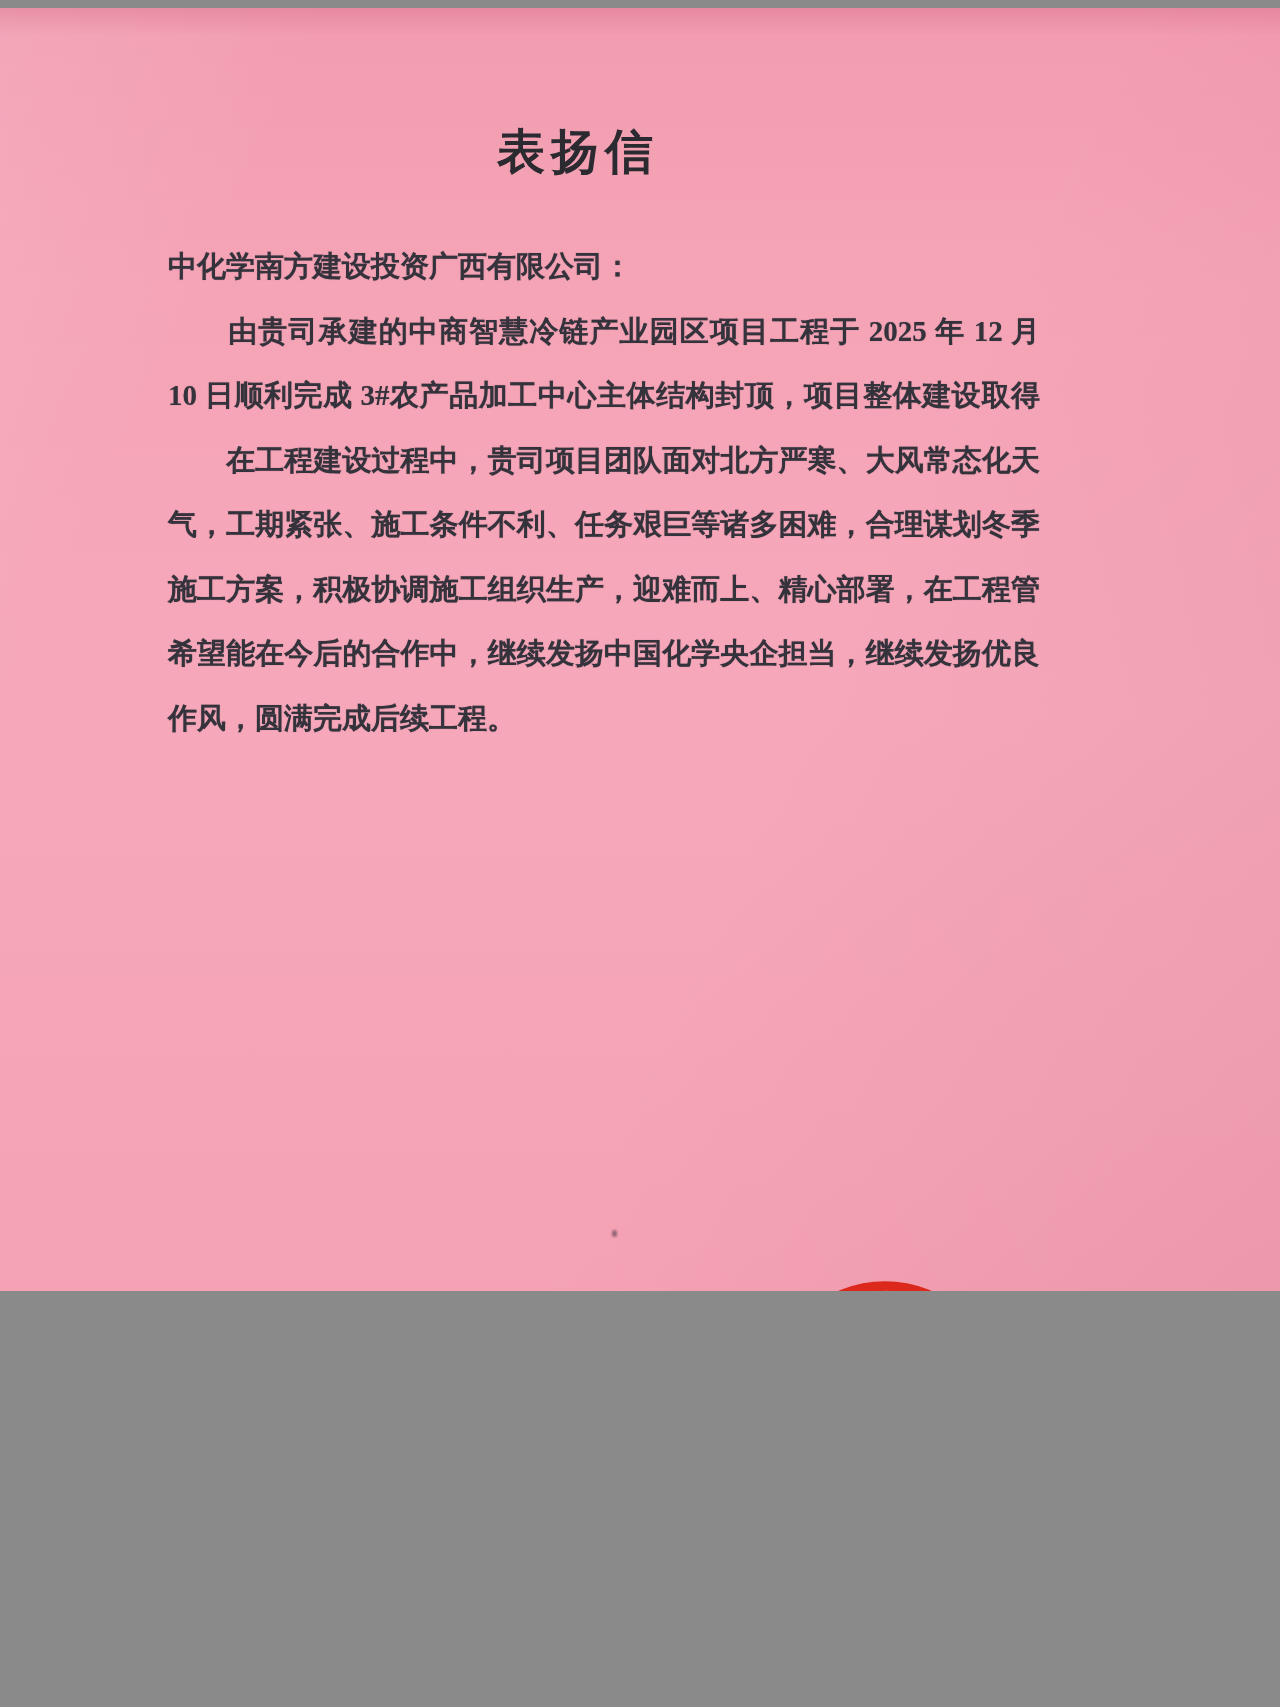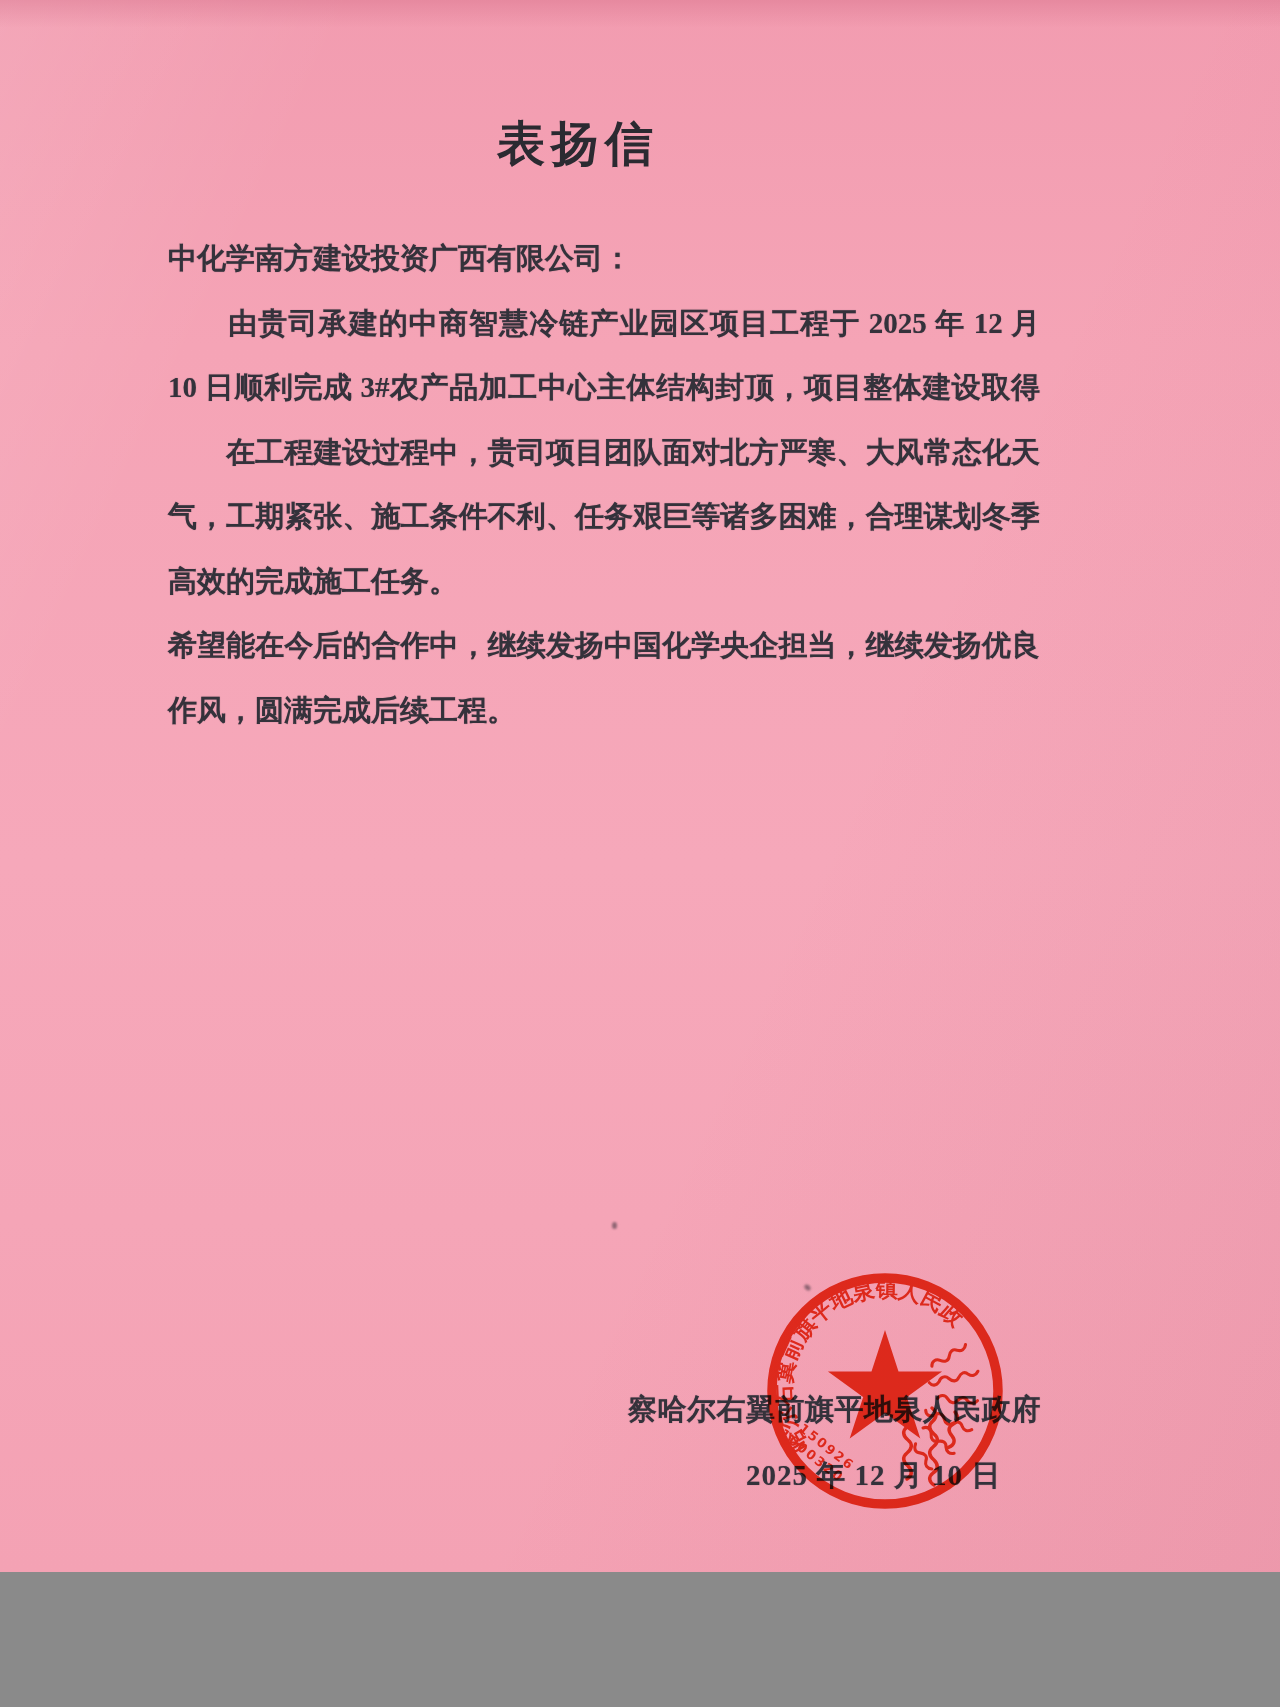--- a/index.html
+++ b/index.html
@@ -1,19 +1,19 @@
 <!DOCTYPE html>
 <html><head>
 <meta charset="utf-8">
 <style>
   html,body { margin:0; padding:0; background:#8a8a8a; }
   #page {
     position:relative;
-    width:1280px; height:1572px;
-    margin:0 auto;
+    width:1280px; height:1283px;
+    margin:8px auto;
     background:
       linear-gradient(180deg, rgba(190,70,100,.22) 0%, rgba(190,70,100,0) 28px),
       linear-gradient(115deg, rgba(255,255,255,.10) 0%, rgba(255,255,255,0) 18%, rgba(0,0,0,0) 60%, rgba(150,40,70,.08) 100%),
       linear-gradient(180deg, #f29cb0 0%, #f5a4b6 22%, #f6a8ba 55%, #f4a2b4 100%);
     overflow:hidden;
     font-family:"Liberation Serif", serif;
     color:#34323b;
   }
   .title {
     position:absolute; left:0; top:112px; width:1156px;
@@ -64,21 +64,21 @@
 
   <div class="title">表扬信</div>
 
   <div class="letter-body">
     <div class="body-line no-just">中化学南方建设投资广西有限公司：</div>
     <div>
         <div class="body-line">　　由贵司承建的中商智慧冷链产业园区项目工程于 2025 年 12 月</div>
         <div class="body-line">10 日顺利完成 3#农产品加工中心主体结构封顶，项目整体建设取得</div>
         <div class="body-line">　　在工程建设过程中，贵司项目团队面对北方严寒、大风常态化天</div>
         <div class="body-line">气，工期紧张、施工条件不利、任务艰巨等诸多困难，合理谋划冬季</div>
-        <div class="body-line no-just">高效的完成施工任务。</div>
+        <div class="body-line">施工方案，积极协调施工组织生产，迎难而上、精心部署，在工程管</div>
         <div class="body-line">希望能在今后的合作中，继续发扬中国化学央企担当，继续发扬优良</div>
         <div class="body-line no-just">作风，圆满完成后续工程。</div>
       </div>
   </div>
 
   <div class="signature">察哈尔右翼前旗平地泉人民政府</div>
   <div class="date-line">2025 年 12 月 10 日</div>
 
   <div class="smudge s1"></div>
   <div class="smudge s2"></div>

